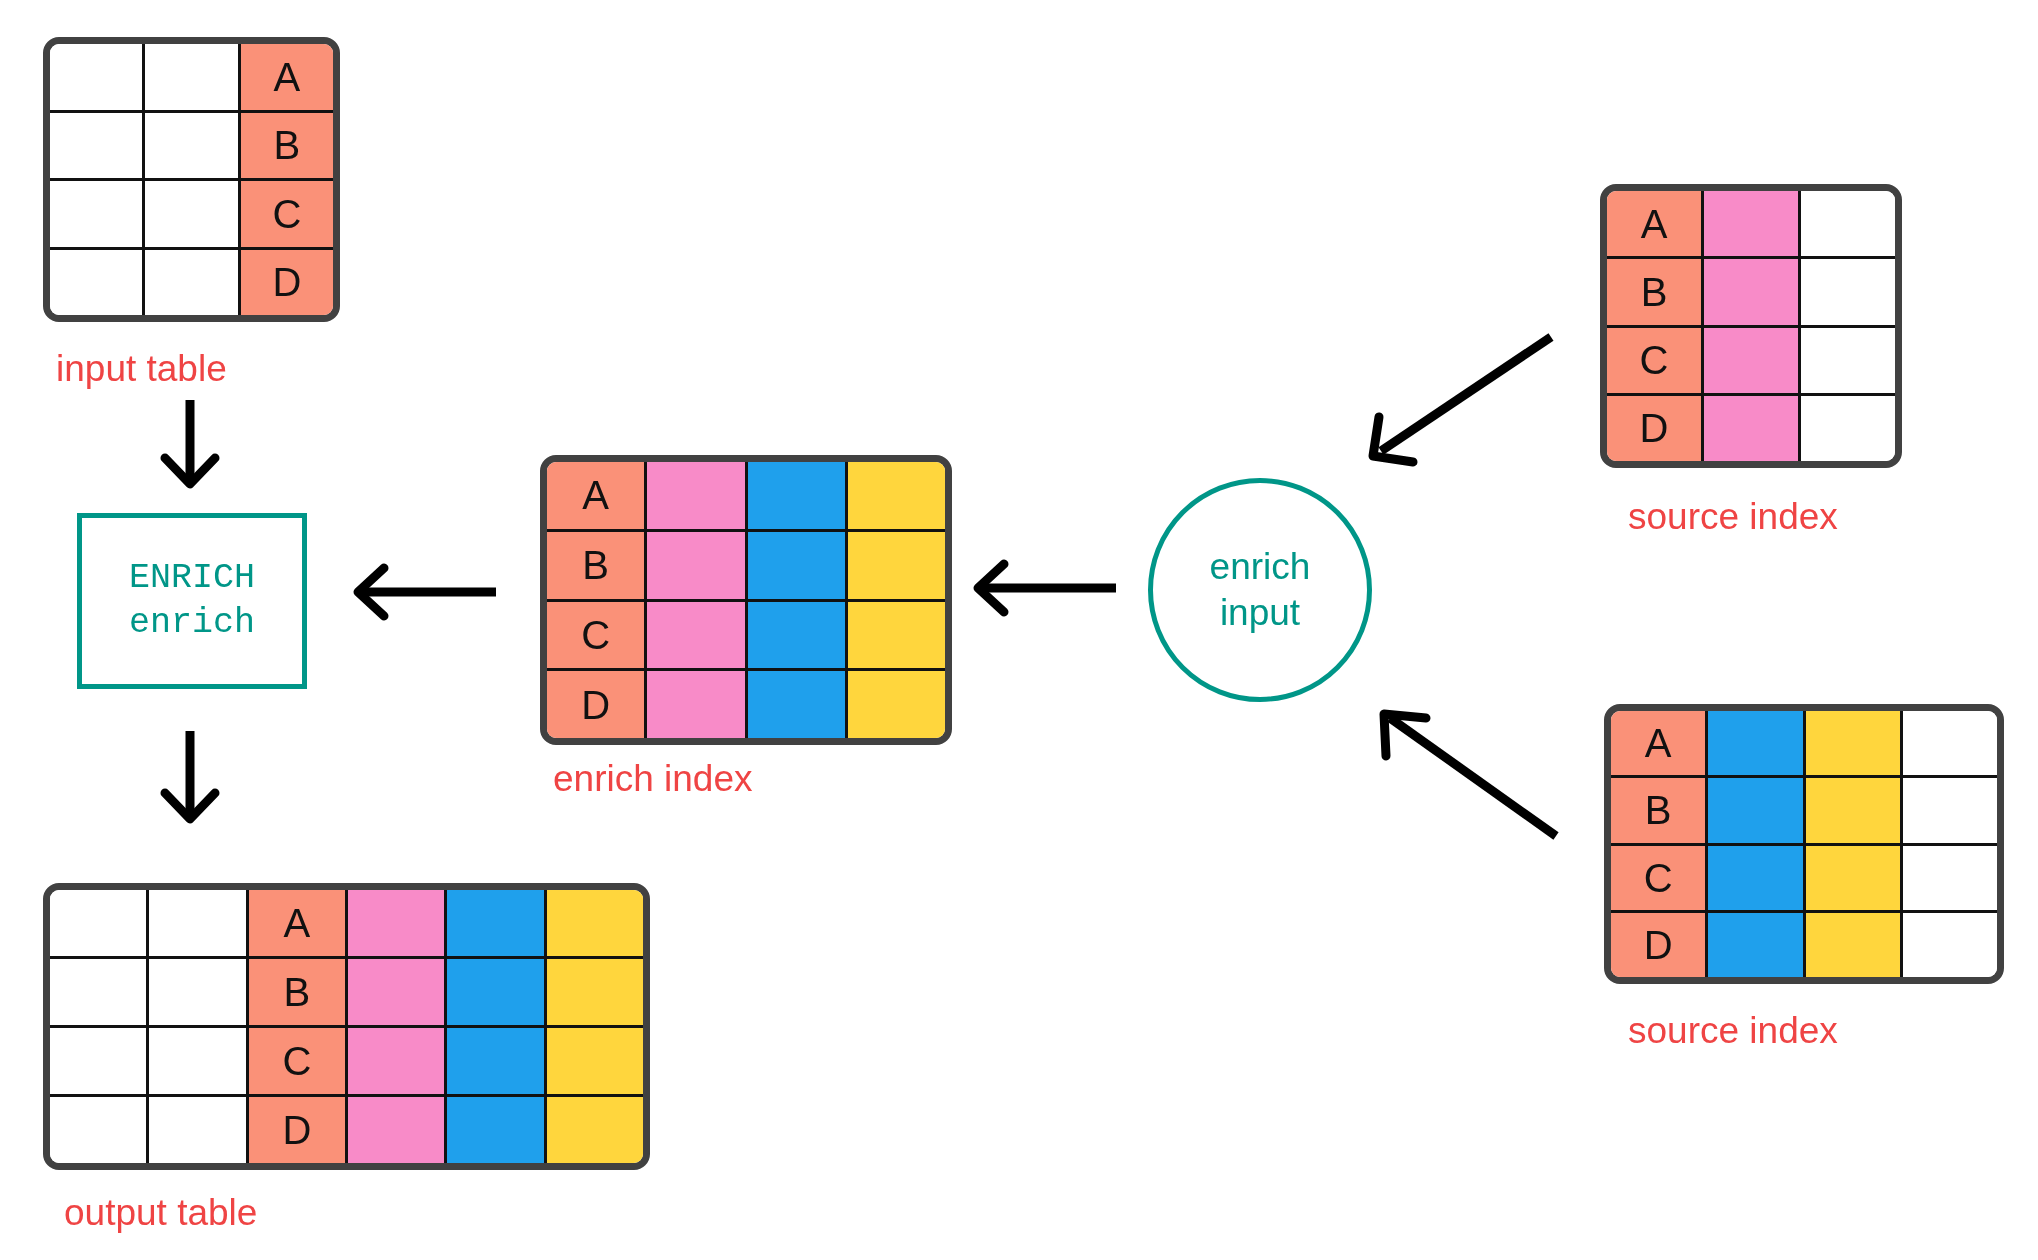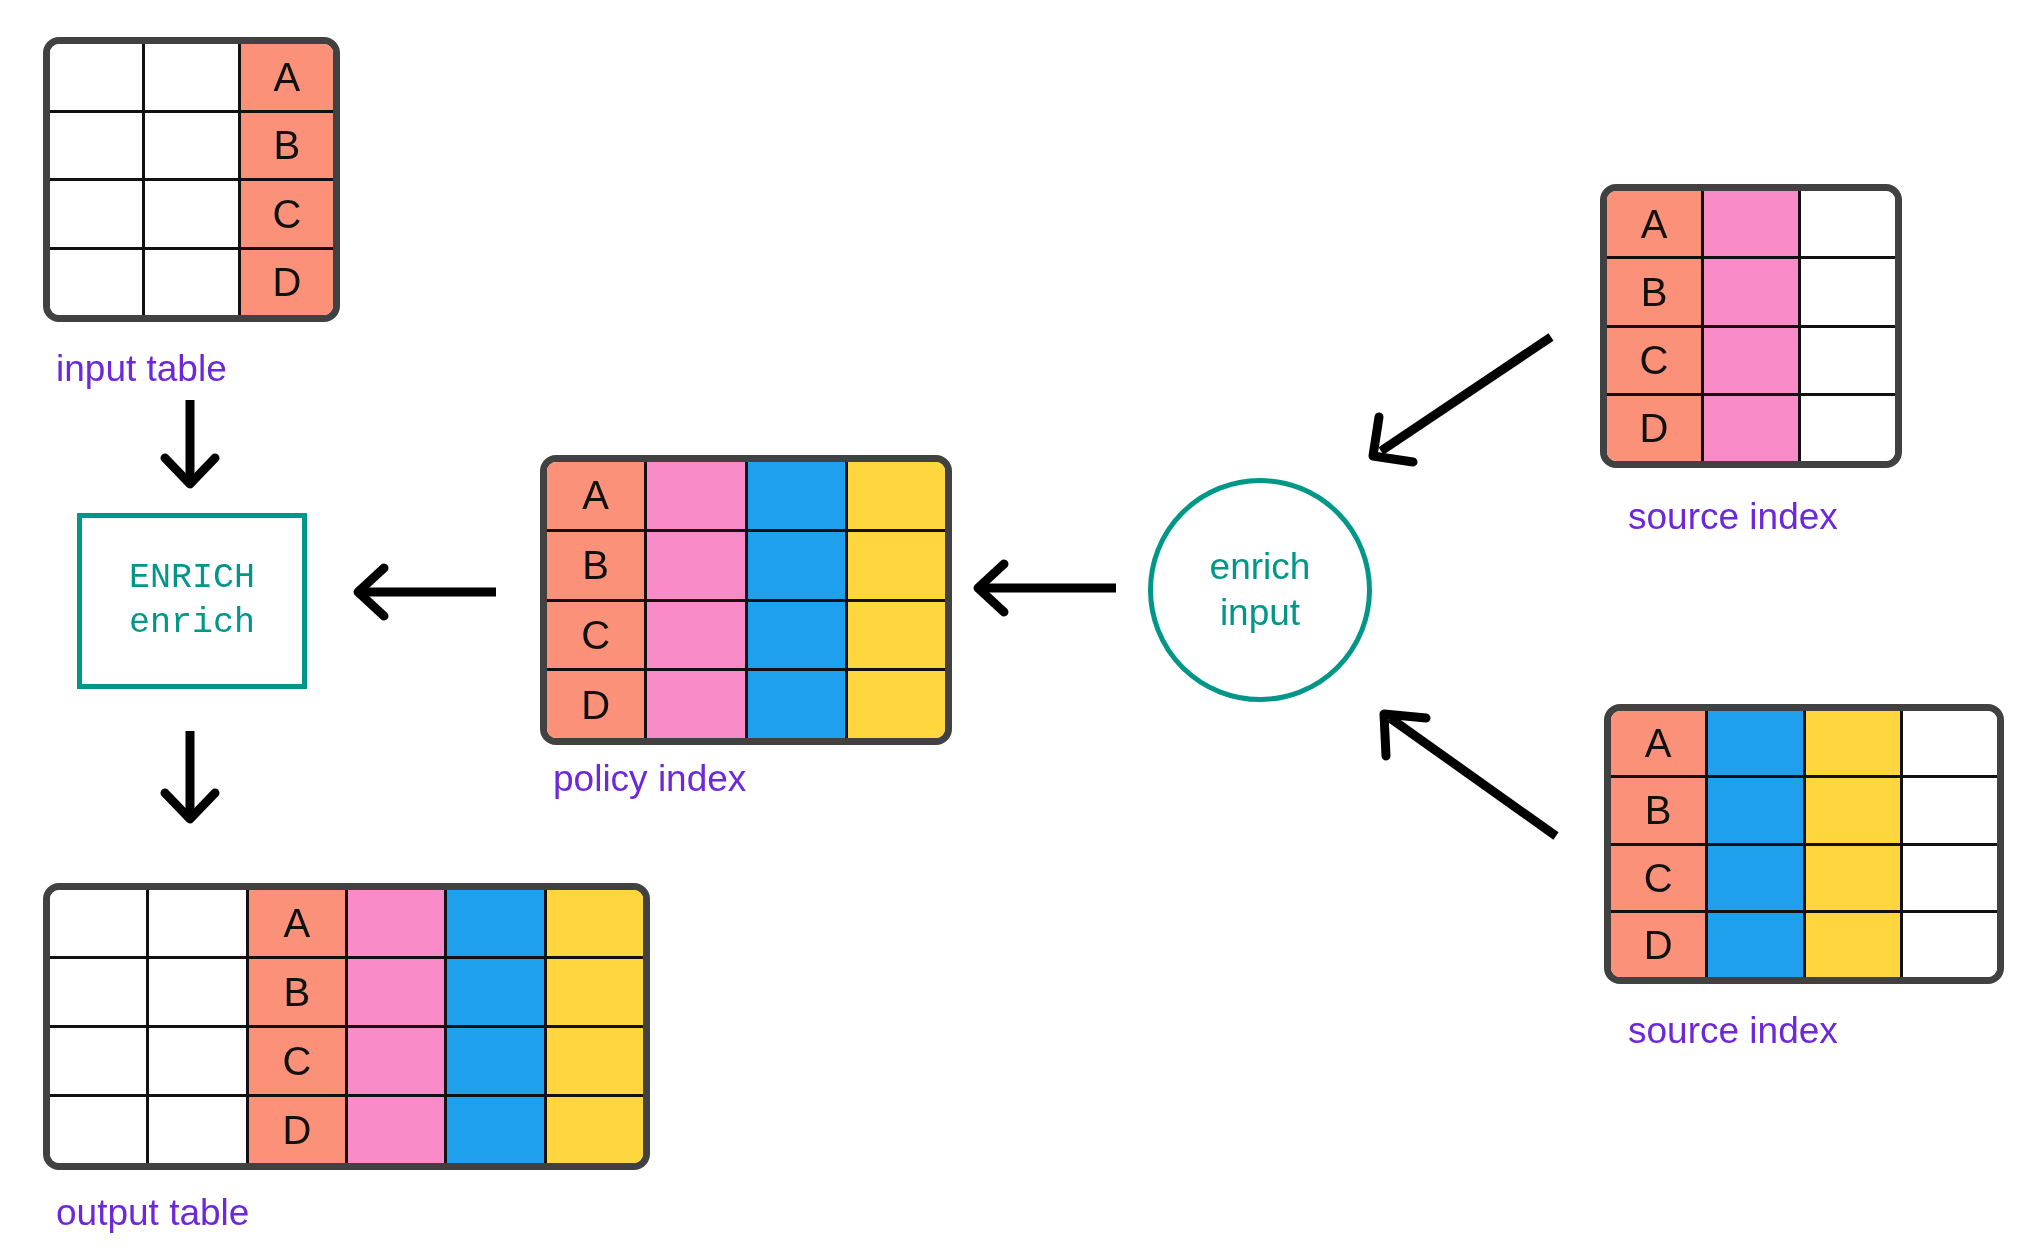--- a/index.html
+++ b/index.html
@@ -48,21 +48,21 @@
     line-height: 1;
     box-sizing: border-box;
   }
   .tbl .cell:last-child {
     border-right: none;
   }
   
   .caption {
     position: absolute;
     font-size: 37px;
-    color: #6d28d9;
+    color: #ef4444;
     white-space: nowrap;
     line-height: 1;
   }
   
   .cmd-box {
     position: absolute;
     box-sizing: border-box;
     border: 5px solid #009688;
     background: #ffffff;
     display: flex;
@@ -185,21 +185,21 @@
       </div>
       <div class="row">
         <div class="cell" style="background: rgb(255, 255, 255);"></div>
         <div class="cell" style="background: rgb(255, 255, 255);"></div>
         <div class="cell" style="background: rgb(250, 145, 120);">D</div>
         <div class="cell" style="background: rgb(248, 139, 200);"></div>
         <div class="cell" style="background: rgb(31, 160, 236);"></div>
         <div class="cell" style="background: rgb(255, 214, 61);"></div>
       </div>
     </div>
-  <div class="caption" style="left:56px; top:1194px;">output table</div>
+  <div class="caption" style="left:64px; top:1194px;">output table</div>
 
   <div class="tbl" id="tbl-enrich-index" style="left:540px; top:455px; width:412px; height:290px;">
       <div class="row">
         <div class="cell" style="background: rgb(250, 145, 120);">A</div>
         <div class="cell" style="background: rgb(248, 139, 200);"></div>
         <div class="cell" style="background: rgb(31, 160, 236);"></div>
         <div class="cell" style="background: rgb(255, 214, 61);"></div>
       </div>
       <div class="row">
         <div class="cell" style="background: rgb(250, 145, 120);">B</div>
@@ -213,21 +213,21 @@
         <div class="cell" style="background: rgb(31, 160, 236);"></div>
         <div class="cell" style="background: rgb(255, 214, 61);"></div>
       </div>
       <div class="row">
         <div class="cell" style="background: rgb(250, 145, 120);">D</div>
         <div class="cell" style="background: rgb(248, 139, 200);"></div>
         <div class="cell" style="background: rgb(31, 160, 236);"></div>
         <div class="cell" style="background: rgb(255, 214, 61);"></div>
       </div>
     </div>
-  <div class="caption" style="left:553px; top:760px;">policy index</div>
+  <div class="caption" style="left:553px; top:760px;">enrich index</div>
 
   <svg class="arrow-svg" style="left:340px; top:562px;" width="160" height="60" viewBox="0 0 160 60">
     <line x1="156" y1="30" x2="22" y2="30"></line>
     <path class="head" d="M 44 6 L 18 30 L 44 54"></path>
   </svg>
 
   <svg class="arrow-svg" style="left:960px; top:558px;" width="160" height="60" viewBox="0 0 160 60">
     <line x1="156" y1="30" x2="22" y2="30"></line>
     <path class="head" d="M 44 6 L 18 30 L 44 54"></path>
   </svg>

